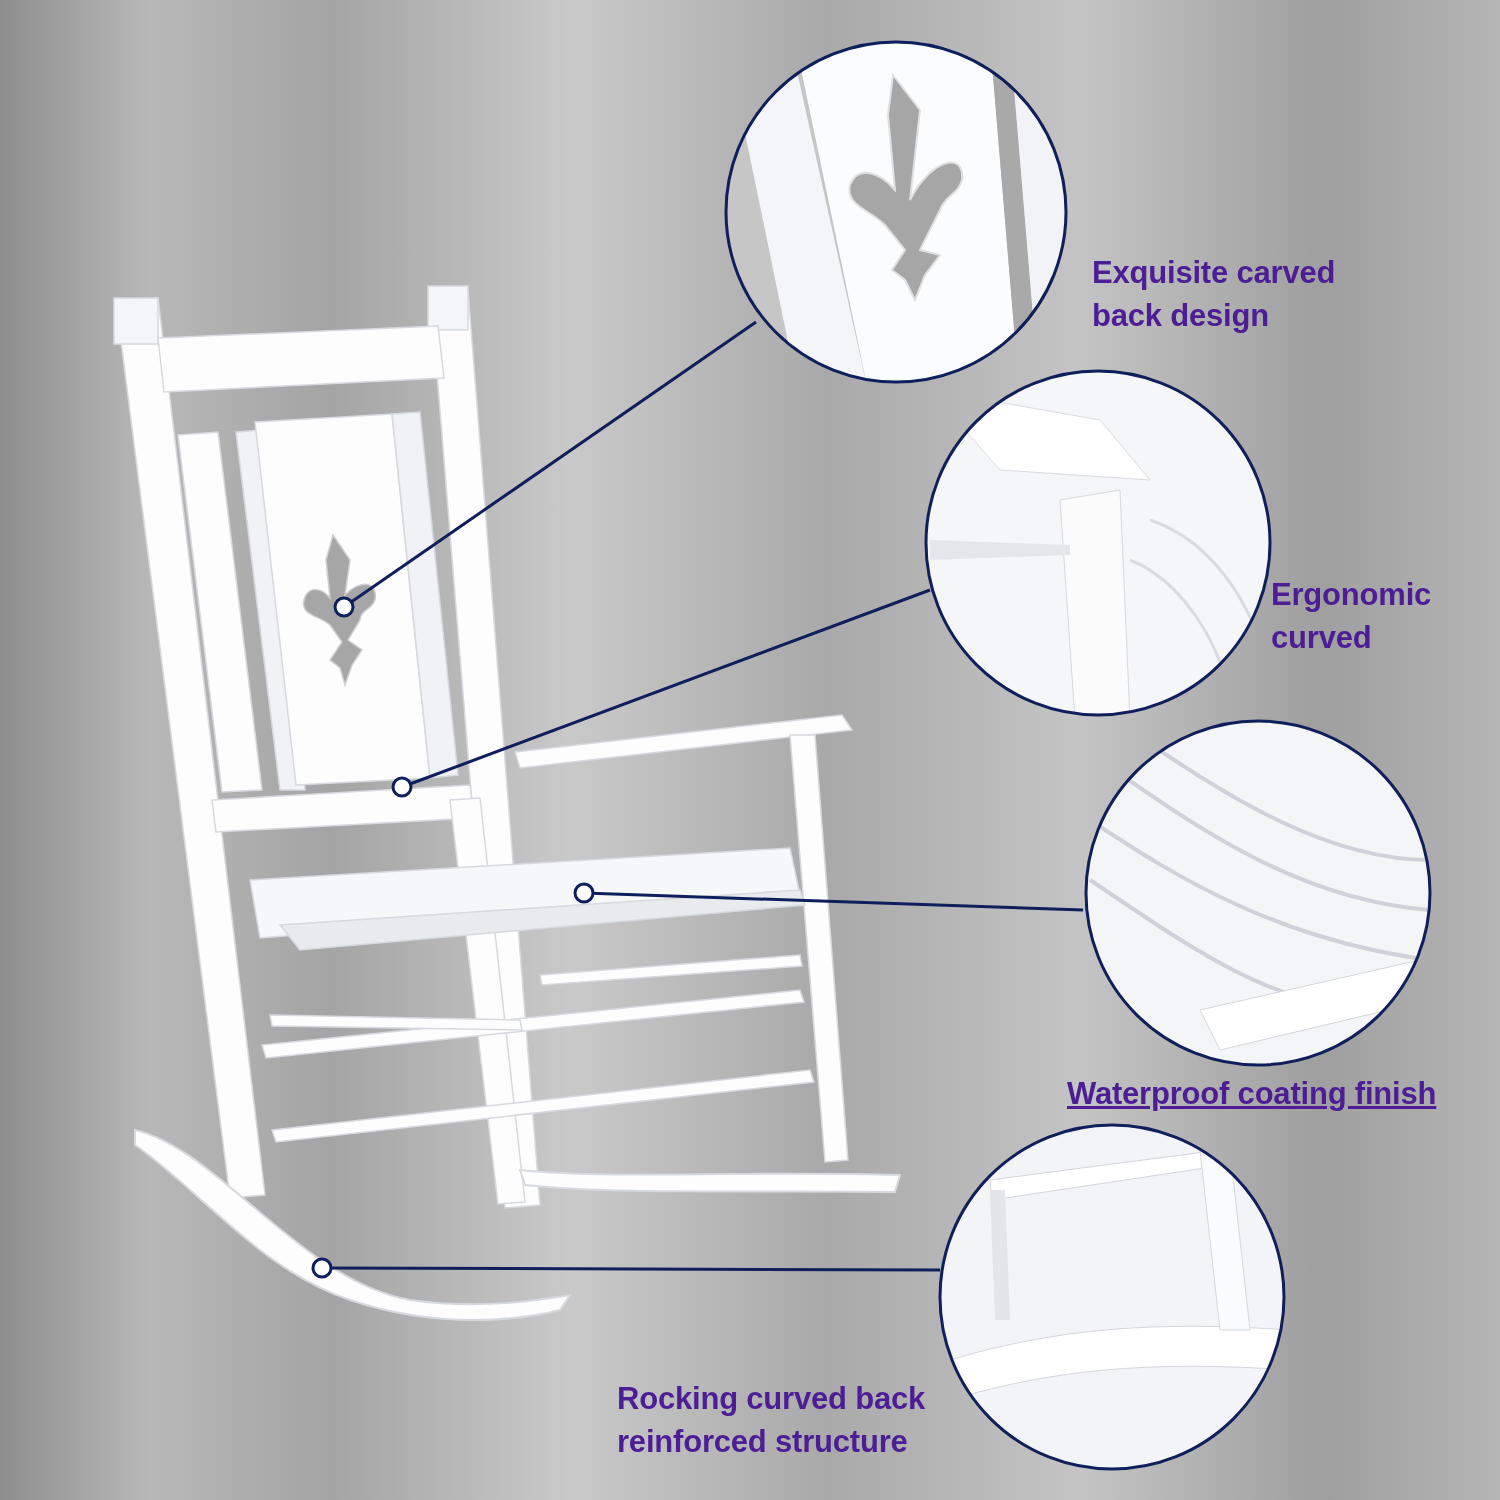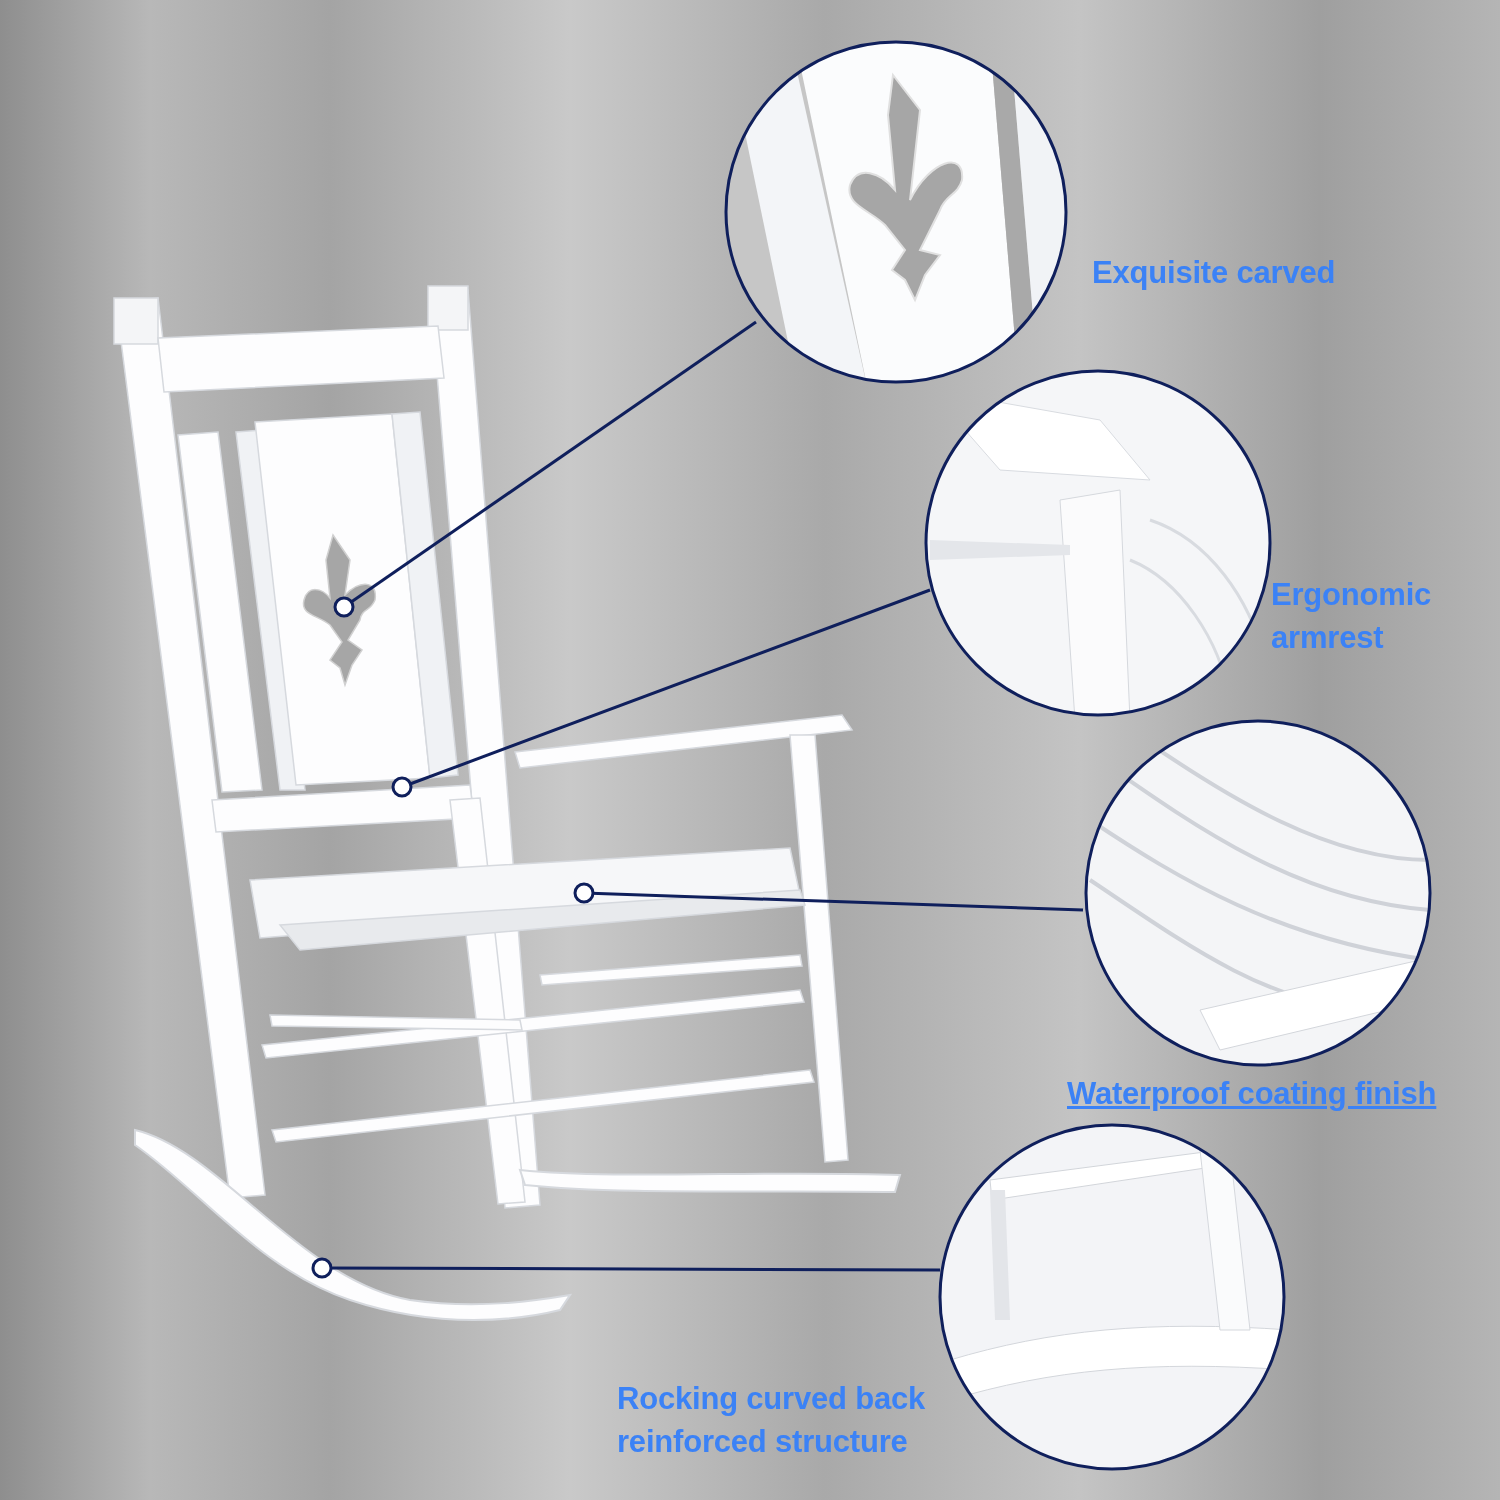--- a/index.html
+++ b/index.html
@@ -2,21 +2,21 @@
 <html><head>
 <meta charset="utf-8">
 <style>
   html, body { margin:0; padding:0; }
   body { width:1500px; height:1500px; overflow:hidden; position:relative;
     font-family: "Liberation Sans", sans-serif;
     background: linear-gradient(90deg, #8e8e8e 0%, #b8b8b8 10%, #a4a4a4 22%, #c9c9c9 38%, #a9a9a9 55%, #c4c4c4 72%, #9f9f9f 88%, #b5b5b5 100%);
   }
   .stage { position:absolute; inset:0; }
   svg.art { position:absolute; left:0; top:0; width:1500px; height:1500px; }
-  .label { position:absolute; font-weight:bold; color:#3b82f6; font-size:31px; line-height:43px; letter-spacing:-0.2px; }
+  .label { position:absolute; font-weight:bold; color:#4c1d95; font-size:31px; line-height:43px; letter-spacing:-0.2px; }
   .label span { display:block; white-space:nowrap; }
 </style>
 </head>
 <body>
 
 <div class="stage">
 <svg class="art" viewBox="0 0 1500 1500" xmlns="http://www.w3.org/2000/svg">
   <defs>
     <clipPath id="c1">
           <circle cx="896" cy="212" r="170"></circle>
@@ -119,24 +119,25 @@
     <circle cx="402" cy="787" r="9"></circle>
     <line x1="584" y1="893" x2="1083" y2="910"></line>
     <circle cx="584" cy="893" r="9"></circle>
     <line x1="322" y1="1268" x2="940" y2="1270"></line>
     <circle cx="322" cy="1268" r="9"></circle>
   </g>
 </svg>
 
 <div class="label" style="left:1092px; top:251px;">
   <span>Exquisite carved</span>
+  <span>back design</span>
 </div>
 <div class="label" style="left:1271px; top:573px;">
   <span>Ergonomic</span>
-  <span>armrest</span>
+  <span>curved</span>
 </div>
 <div class="label" style="left:1067px; top:1072px;text-decoration:underline;">
   <span>Waterproof coating finish</span>
 </div>
 <div class="label" style="left:617px; top:1377px;">
   <span>Rocking curved back</span>
   <span>reinforced structure</span>
 </div>
 </div>
 

